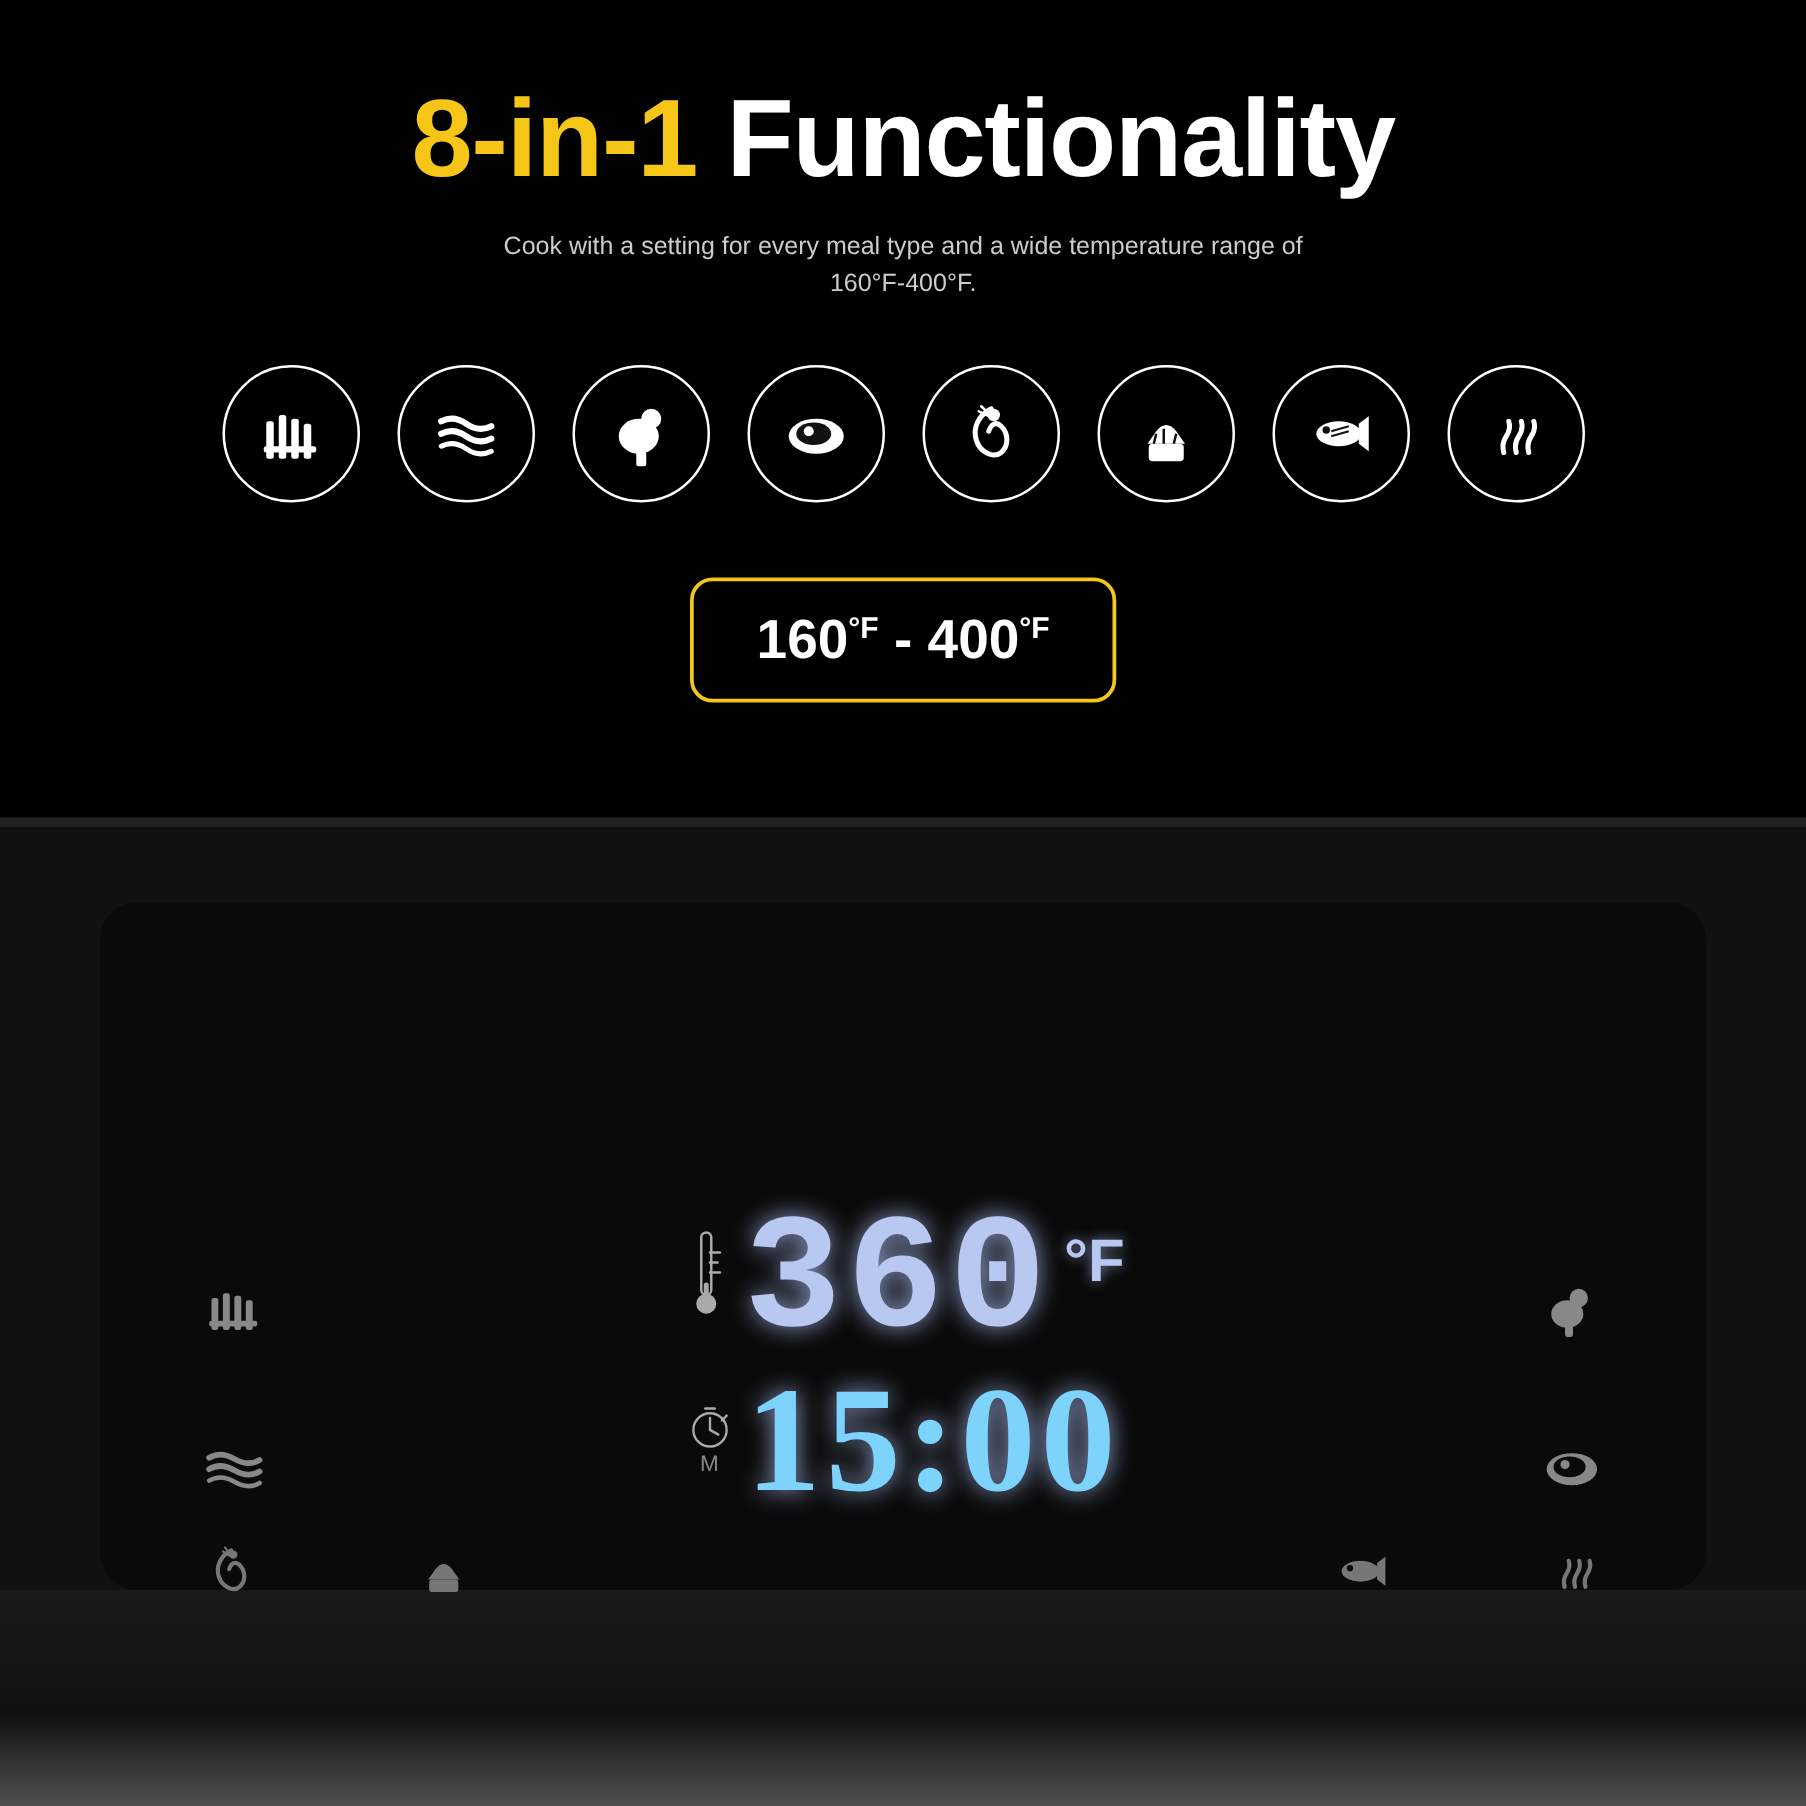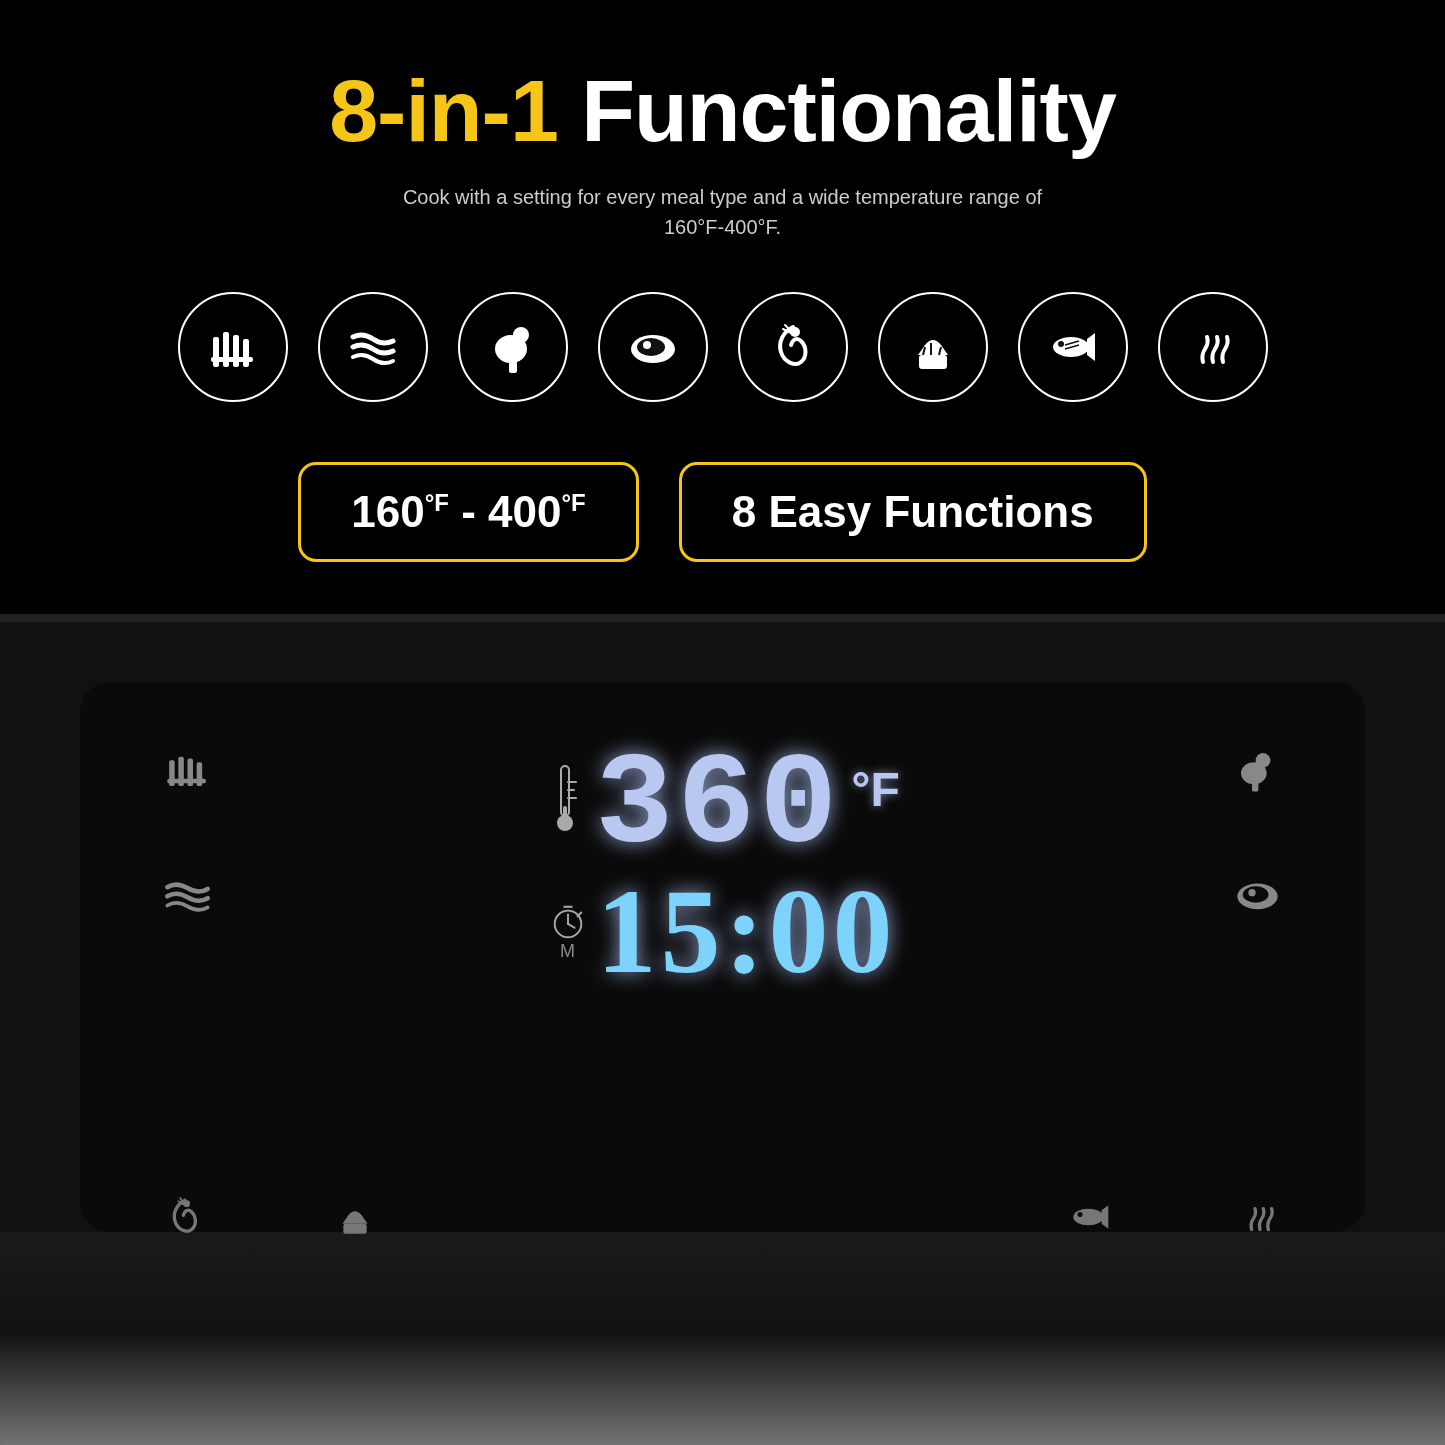--- a/index.html
+++ b/index.html
@@ -54,20 +54,21 @@
       align-items: center;
       justify-content: center;
       font-size: 46px;
       color: #fff;
     }
 
     .badges-row {
       display: flex;
       justify-content: center;
       gap: 40px;
+      margin-bottom: 40px;
     }
 
     .badge {
       border: 3px solid #f5c518;
       border-radius: 18px;
       padding: 22px 50px;
       font-size: 44px;
       font-weight: 900;
       color: #fff;
       background: transparent;
@@ -91,21 +92,21 @@
       padding: 60px 80px 40px;
       position: relative;
       height: 860px;
     }
 
     .control-panel {
       background: #0a0a0a;
       border-radius: 30px;
       padding: 60px 80px;
       display: flex;
-      align-items: flex-start;
+      align-items: flex-end;
       justify-content: space-between;
       gap: 9px;
       height: 550px;
       position: relative;
     }
 
     
     .side-icons {
       display: flex;
       flex-direction: column;
@@ -311,23 +312,20 @@
         <path d="M20 45 Q18 38 22 32 Q26 26 24 20" stroke="white" stroke-width="4" fill="none" stroke-linecap="round"></path>
         <path d="M30 45 Q28 38 32 32 Q36 26 34 20" stroke="white" stroke-width="4" fill="none" stroke-linecap="round"></path>
         <path d="M40 45 Q38 38 42 32 Q46 26 44 20" stroke="white" stroke-width="4" fill="none" stroke-linecap="round"></path>
       </svg>
     </div>
   </div>
 
   <div class="badges-row">
     <div class="badge">
       <span>160<sup>°F</sup> - 400<sup>°F</sup></span>
-    </div>
-    <div class="badge">
-      <span>8 Easy Functions</span>
     </div>
   </div>
 
 </div>
 
 <div class="divider"></div>
 
 <div class="bottom-section">
 
   <div class="control-panel">

